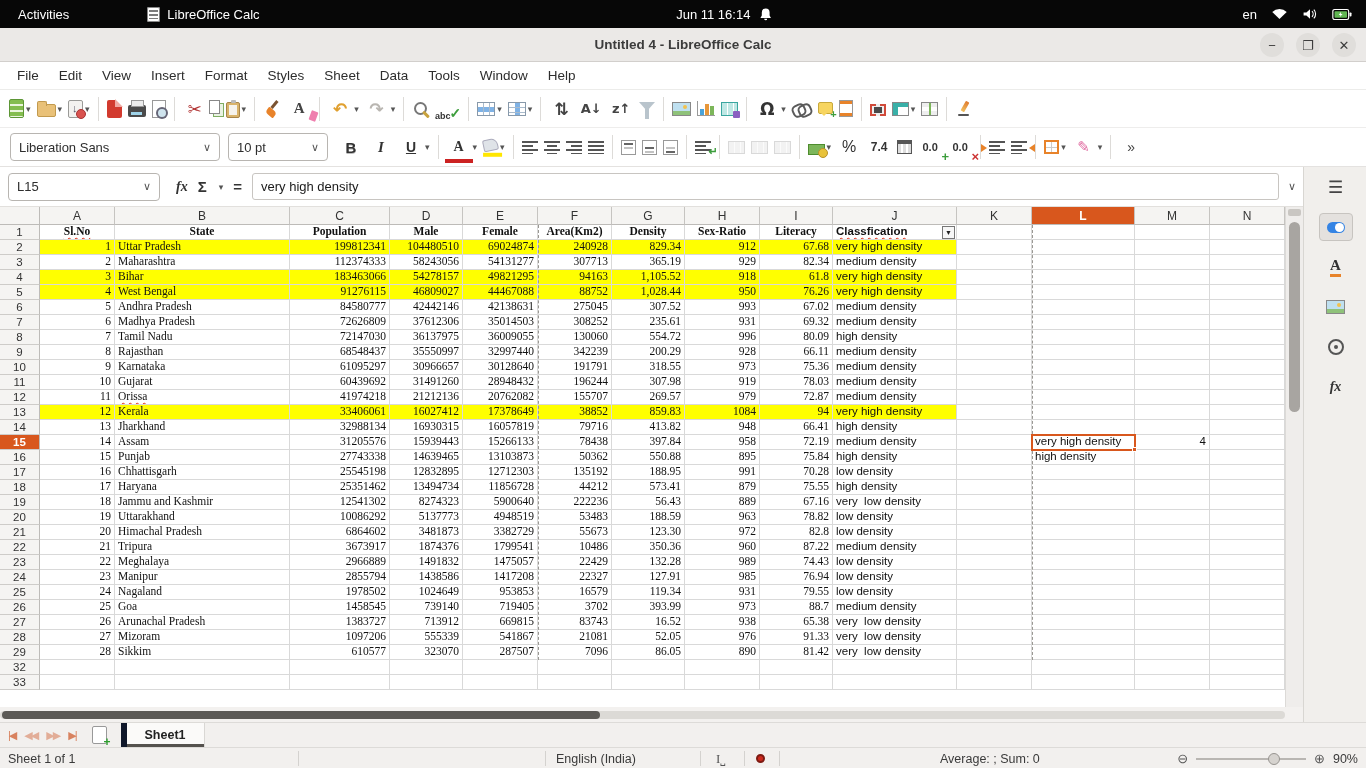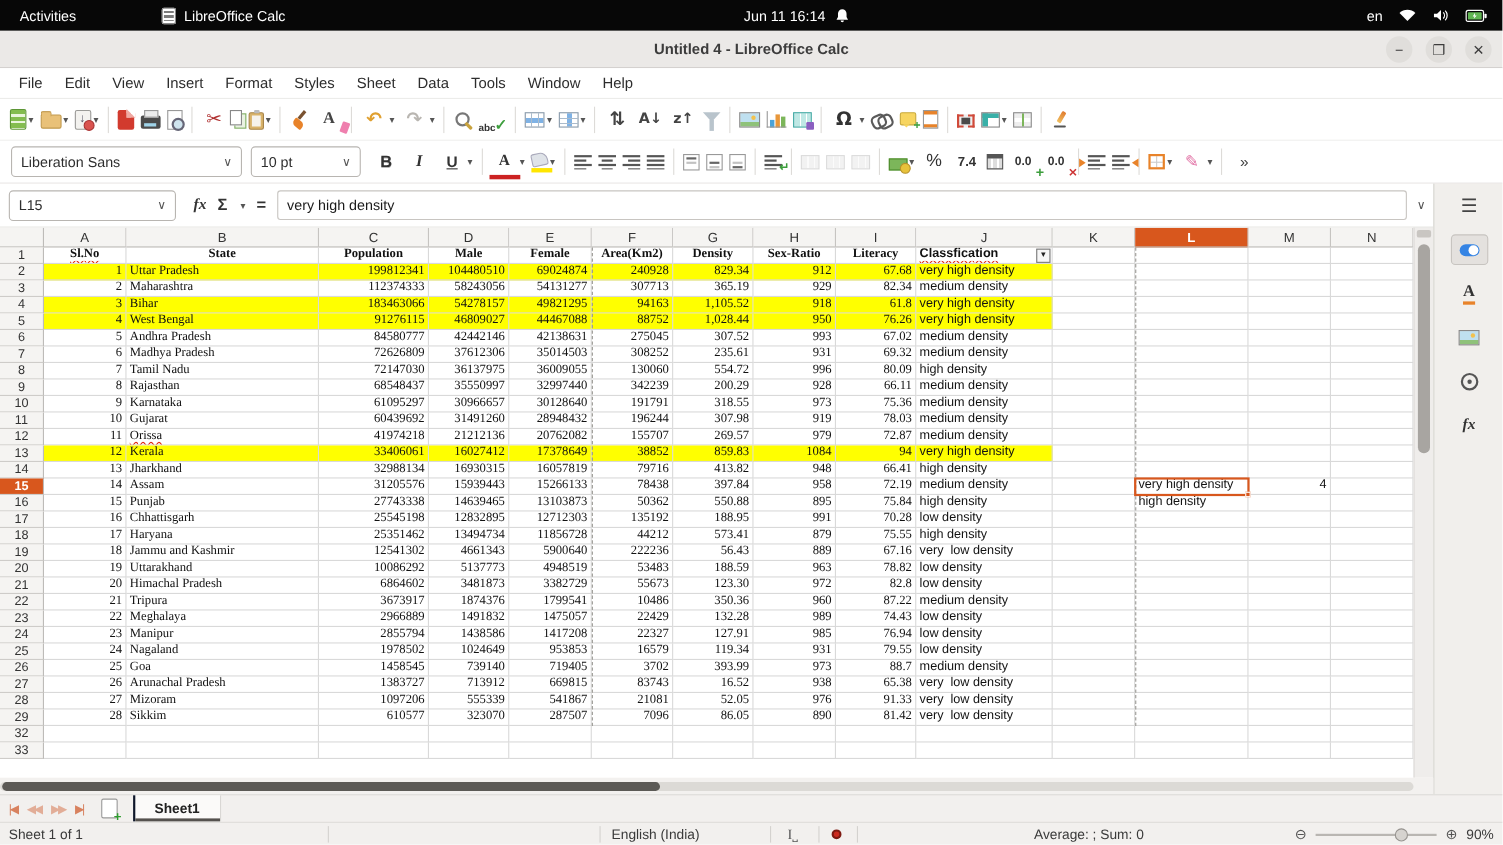--- a/index.html
+++ b/index.html
@@ -177,21 +177,21 @@
   .sb-nav{width:16px;height:16px;border:2px solid #555;border-radius:50%;position:relative;}
   .sb-nav::after{content:"";position:absolute;left:4px;top:4px;width:4px;height:4px;background:#555;border-radius:50%;}
   .sb-fx{font:italic 700 14px "Liberation Serif",serif;color:#333;}
 
   
   .tabbar{position:absolute;left:0;top:722px;width:1366px;height:25px;background:#f2f0ee;border-top:1px solid #dddbd8;display:flex;align-items:center;}
   .navarrows{display:flex;align-items:center;gap:9px;margin:0 10px 0 8px;color:#d8825f;font-size:11px;}
   .navarrows span{letter-spacing:-2px;}
   .addsheet{width:15px;height:18px;background:#fff;border:1px solid #999;border-radius:2px;position:relative;margin:0 14px 0 6px;}
   .addsheet::after{content:"+";position:absolute;right:-5px;bottom:-6px;color:#2e9e2e;font-weight:700;font-size:12px;}
-  .sheettab{height:24px;padding:0 18px;background:#fbfaf9;border-left:2px solid #0f172a;border-right:1px solid #d9d7d4;display:flex;align-items:center;font-weight:700;font-size:12.5px;color:#222;position:relative;}
+  .sheettab{height:24px;padding:0 18px;background:#fbfaf9;border-left:6px solid #0f172a;border-right:1px solid #d9d7d4;display:flex;align-items:center;font-weight:700;font-size:12.5px;color:#222;position:relative;}
   .sheettab::after{content:"";position:absolute;left:0;right:0;bottom:0;height:3px;background:#55524e;}
 
   
   .statusbar{position:absolute;left:0;top:747px;width:1366px;height:21px;background:#f2f0ee;border-top:1px solid #dddbd8;font-size:12.5px;color:#3a3a3a;}
   .statusbar .sb-abs{position:absolute;top:0;height:21px;display:flex;align-items:center;}
   .sb-div{position:absolute;top:3px;width:1px;height:15px;background:#d4d2cf;}
   .ins-ic{font-family:"Liberation Serif",serif;font-size:13px;color:#555;}
   .mod-dot{width:9px;height:9px;border-radius:50%;background:#cc2a1e;border:2px solid #7e1a12;}
   .zoomgrp{position:absolute;right:8px;top:0;height:21px;display:flex;align-items:center;gap:8px;}
   .zoomgrp .zi{font-size:13px;color:#555;}
@@ -818,21 +818,21 @@
       <div class="c sans" style="width: 75px;"></div>
       <div class="c sans" style="width: 103px;"></div>
       <div class="c sans" style="width: 75px;"></div>
       <div class="c sans" style="width: 75px;"></div>
     </div>
     <div class="grow">
       <div class="rh">19</div>
       <div class="c serif num" style="width: 75px;"><span>18</span></div>
       <div class="c serif" style="width: 175px;"><span>Jammu and Kashmir</span></div>
       <div class="c serif num" style="width: 100px;"><span>12541302</span></div>
-      <div class="c serif num" style="width: 73px;"><span>4661343</span></div>
+      <div class="c serif num" style="width: 73px;"><span>8274323</span></div>
       <div class="c serif num" style="width: 75px;"><span>5900640</span></div>
       <div class="c serif num" style="width: 74px;"><span>222236</span></div>
       <div class="c serif num" style="width: 73px;"><span>56.43</span></div>
       <div class="c serif num" style="width: 75px;"><span>889</span></div>
       <div class="c serif num" style="width: 73px;"><span>67.16</span></div>
       <div class="c sans" style="width: 124px;"><span>very  low density</span></div>
       <div class="c sans" style="width: 75px;"></div>
       <div class="c sans" style="width: 103px;"></div>
       <div class="c sans" style="width: 75px;"></div>
       <div class="c sans" style="width: 75px;"></div>

